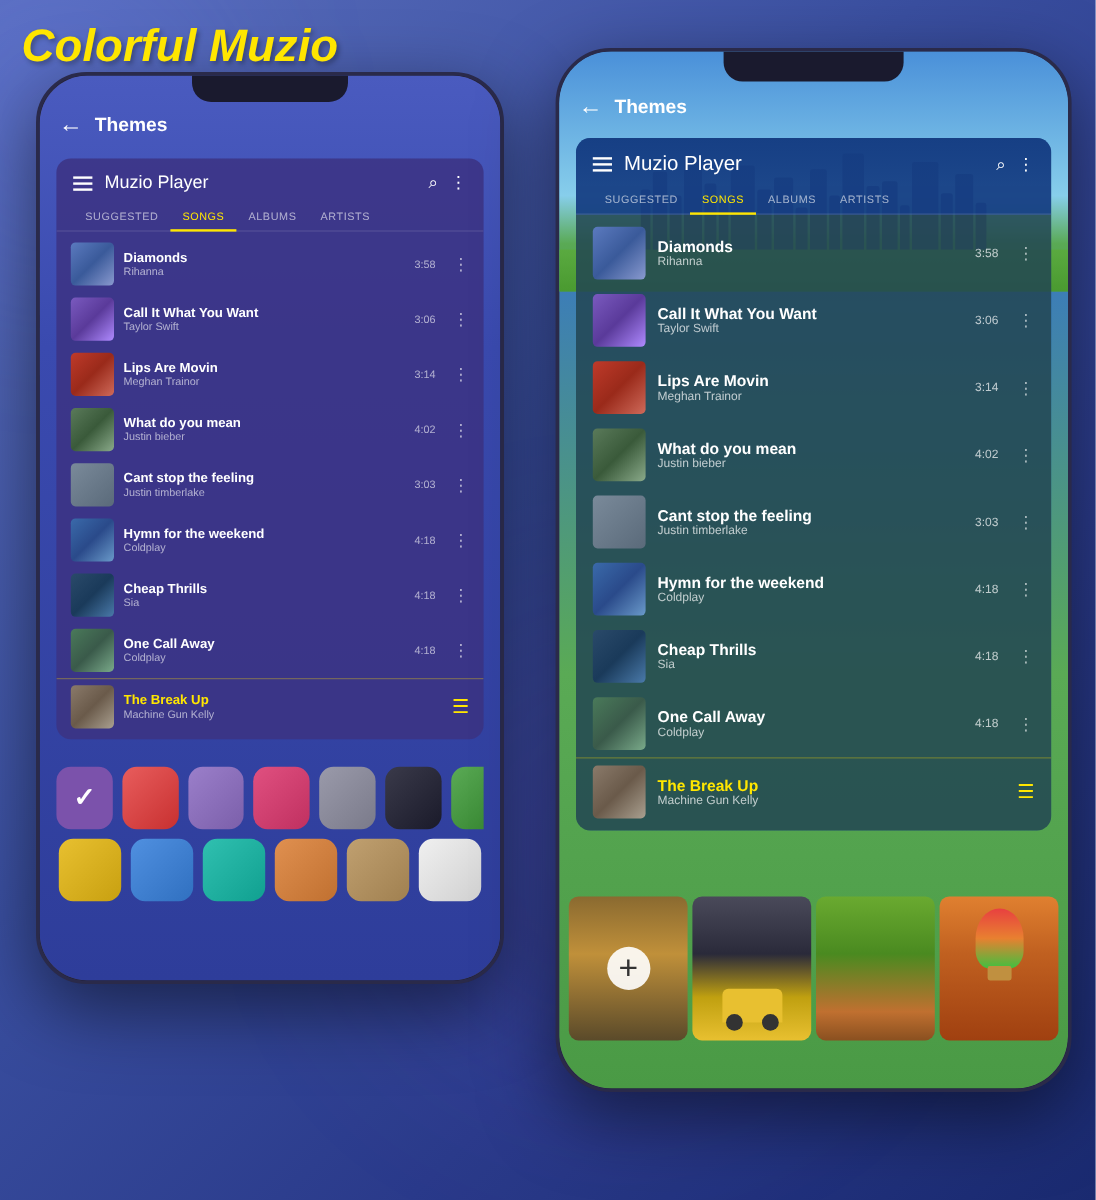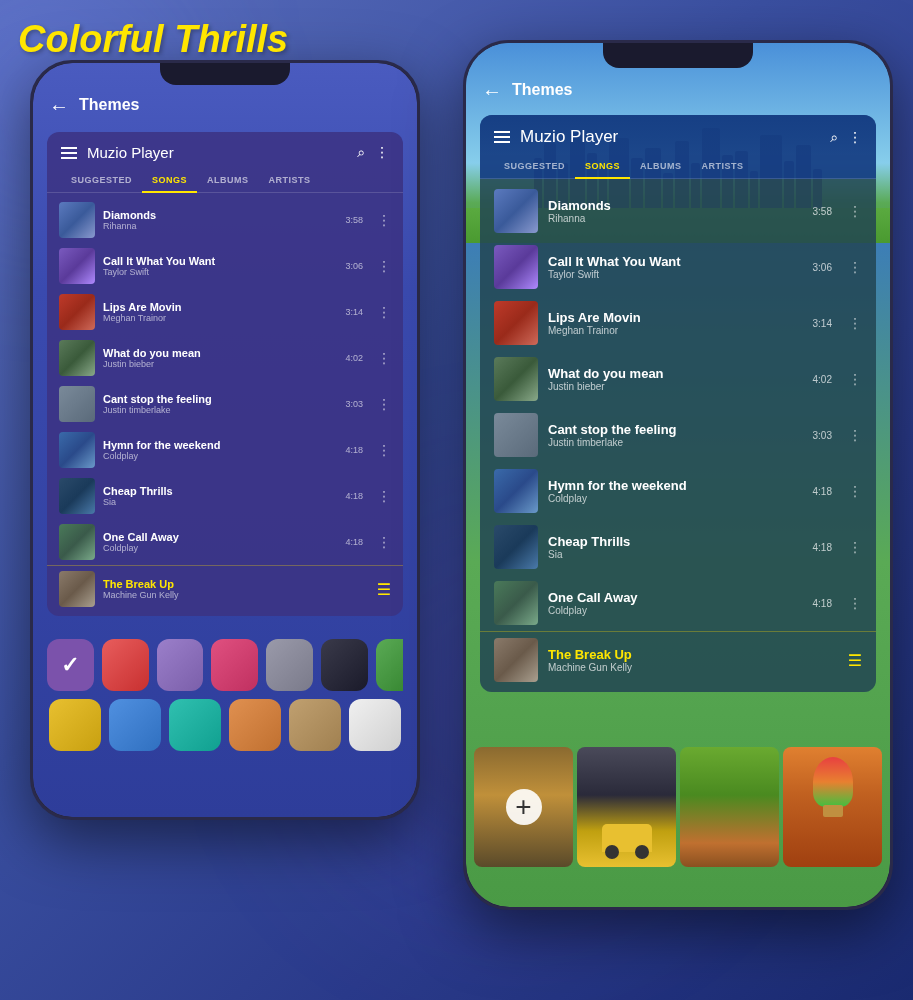--- a/index.html
+++ b/index.html
@@ -164,21 +164,21 @@
     .tabs {
       display: flex;
       padding: 0 14px;
       gap: 0;
       border-bottom: 1px solid rgba(255,255,255,0.15);
     }
 
     .tab {
       padding: 6px 10px;
       font-size: 9px;
-      font-weight: 700;
+      font-weight: 400;
       color: rgba(255,255,255,0.6);
       letter-spacing: 0.5px;
       text-transform: uppercase;
     }
 
     .tab.active {
       color: #FFE600;
       border-bottom: 2px solid #FFE600;
       margin-bottom: -1px;
     }
@@ -476,21 +476,21 @@
       right: 200px;
       filter: blur(80px);
     }
   </style>
 </head>
 <body>
 
 <div class="bg-blur-1"></div>
 <div class="bg-blur-2"></div>
 
-<div class="page-title">Colorful Thrills</div>
+<div class="page-title">Colorful Muzio</div>
 
 <div class="phone-left">
 
   <div class="button-left volume-up"></div>
   <div class="button-left volume-down"></div>
   <div class="power"></div>
 
   <div class="screen-left">
 
     <div class="notch"></div>

